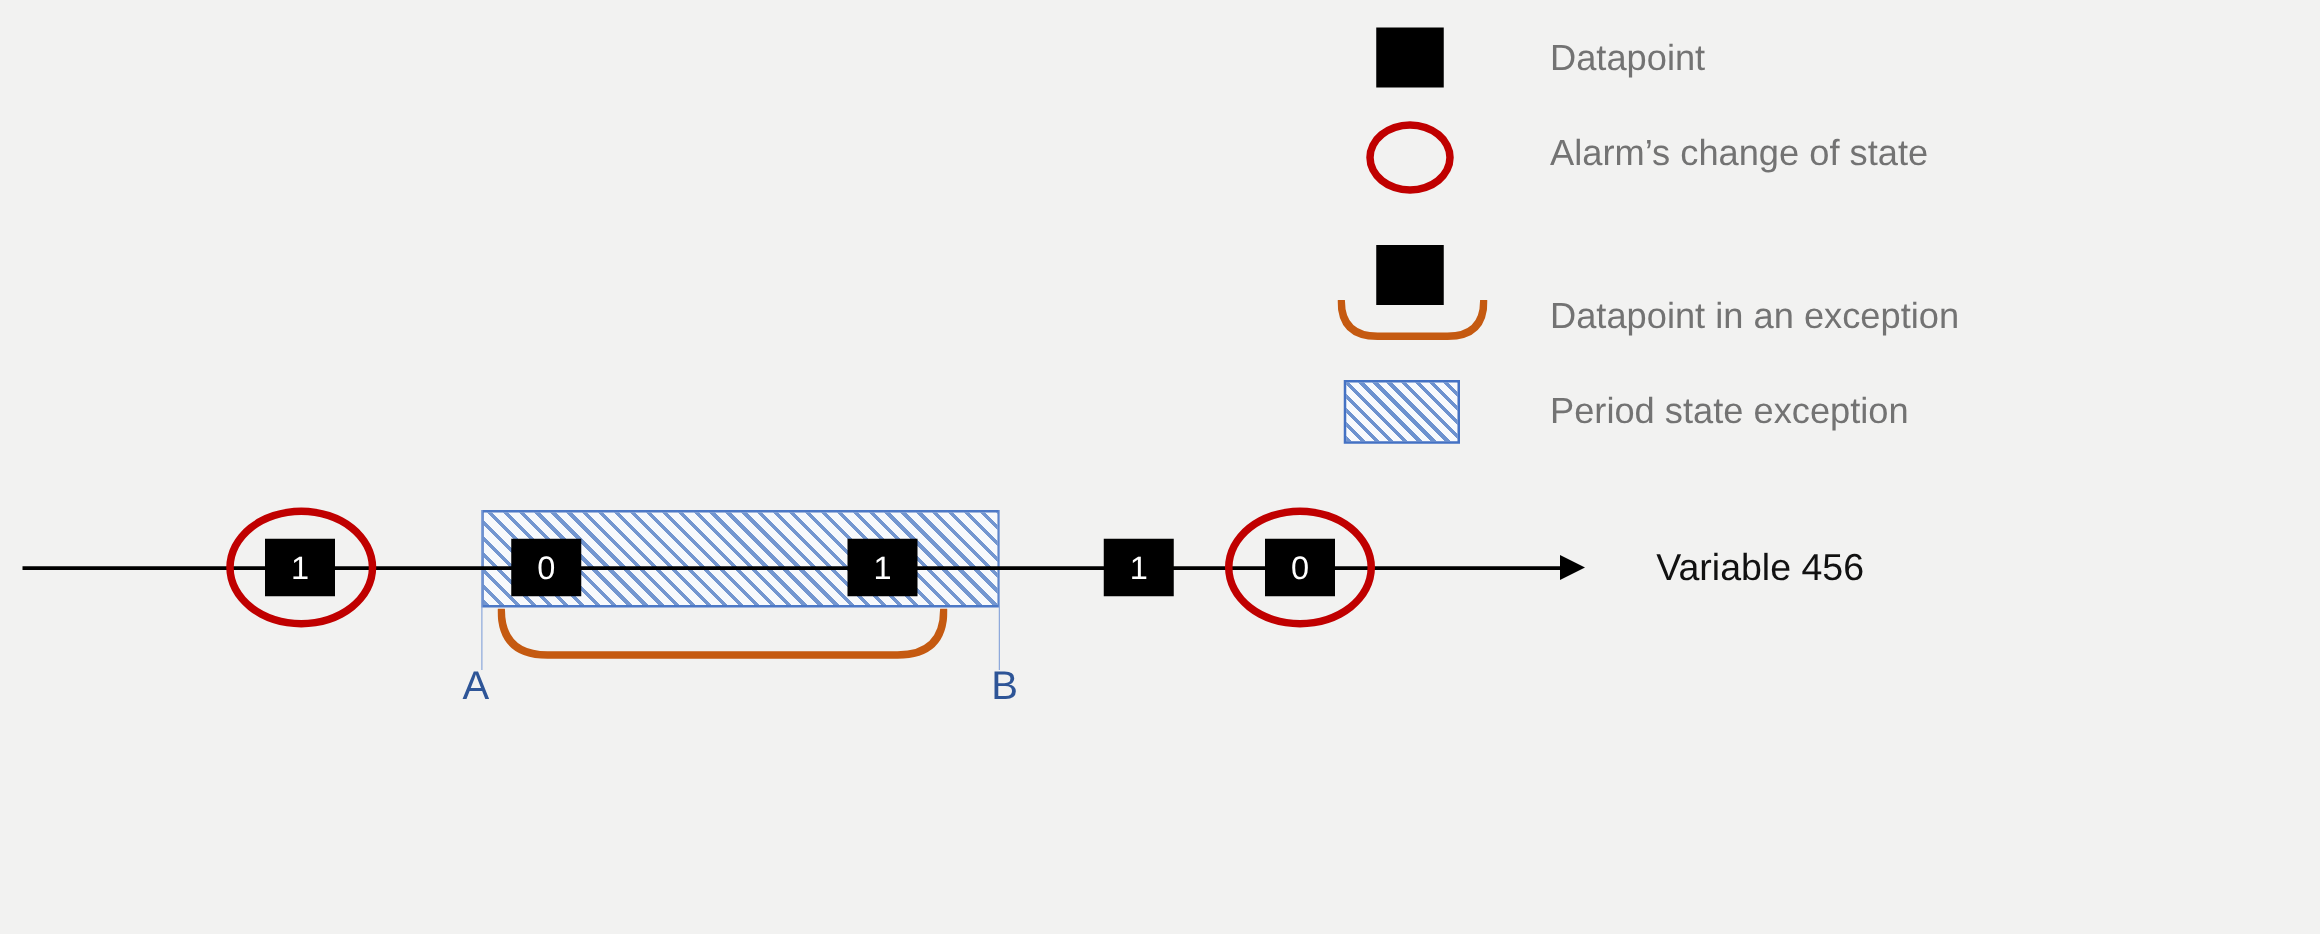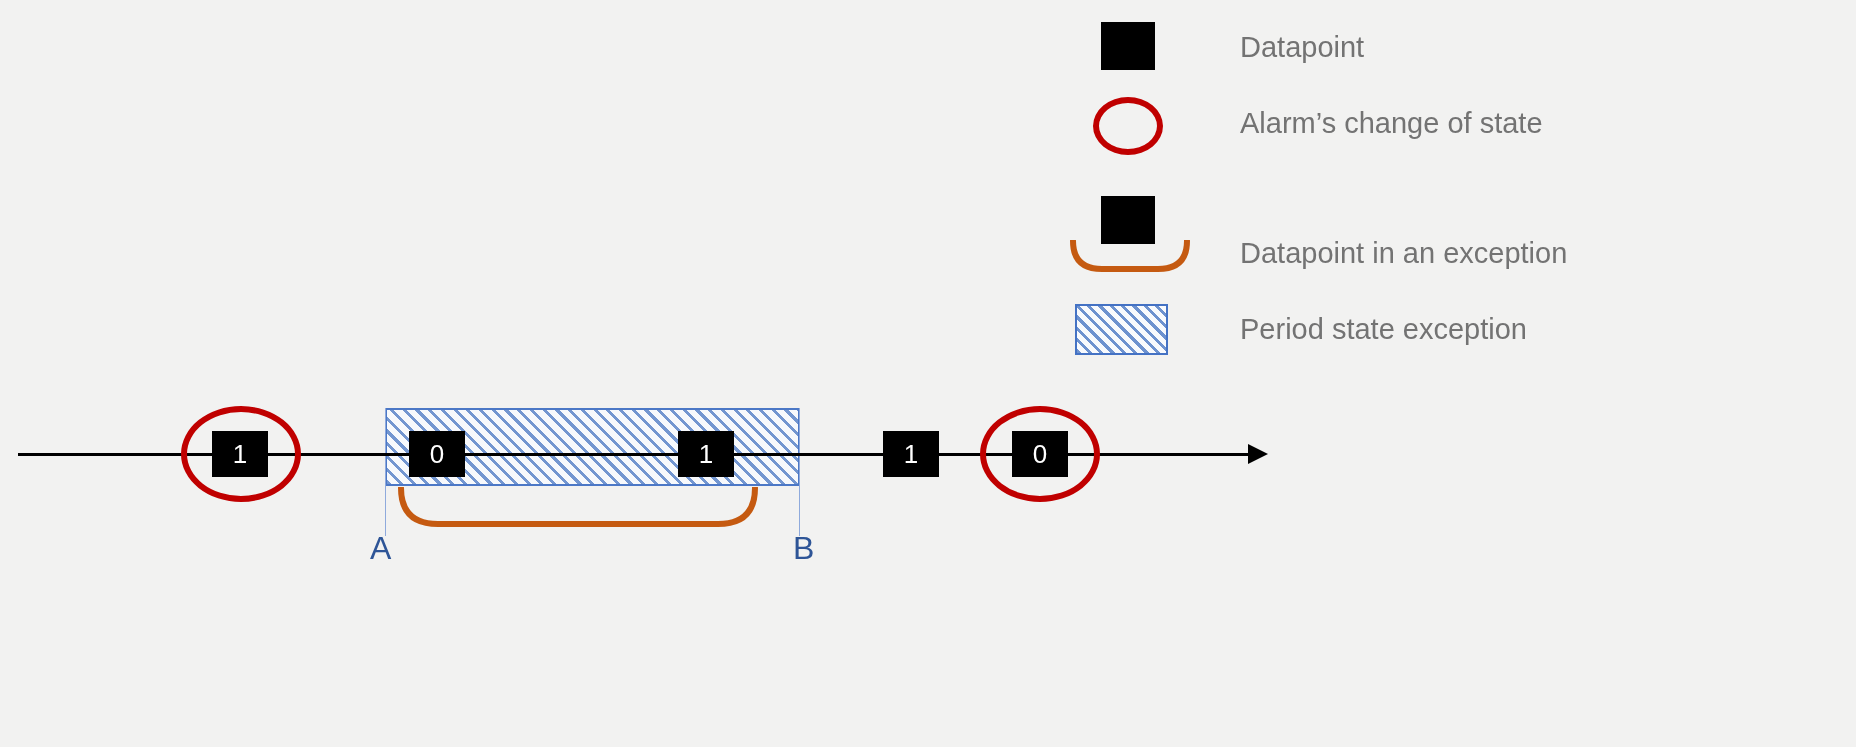--- a/index.html
+++ b/index.html
@@ -80,20 +80,21 @@
 <div class="canvas">
 
   <div class="period-rect"></div>
   <div class="guide-line guide-a"></div>
   <div class="guide-line guide-b"></div>
   <div class="ab-label ab-a">A</div>
   <div class="ab-label ab-b">B</div>
 
   <div class="timeline-line"></div>
   <div class="timeline-arrowhead"></div>
+  <div class="timeline-label">Variable 456</div>
 
   <svg class="exception-bracket" width="360" height="44" viewBox="0 0 360 44">
     <path d="M 3 1 Q 3 37 40 37 L 320 37 Q 357 37 357 1" fill="none" stroke="#c55a11" stroke-width="6" stroke-linecap="round"></path>
   </svg>
 
   <div class="datapoint dp1">1</div>
   <div class="datapoint dp2">0</div>
   <div class="datapoint dp3">1</div>
   <div class="datapoint dp4">1</div>
   <div class="datapoint dp5">0</div>

